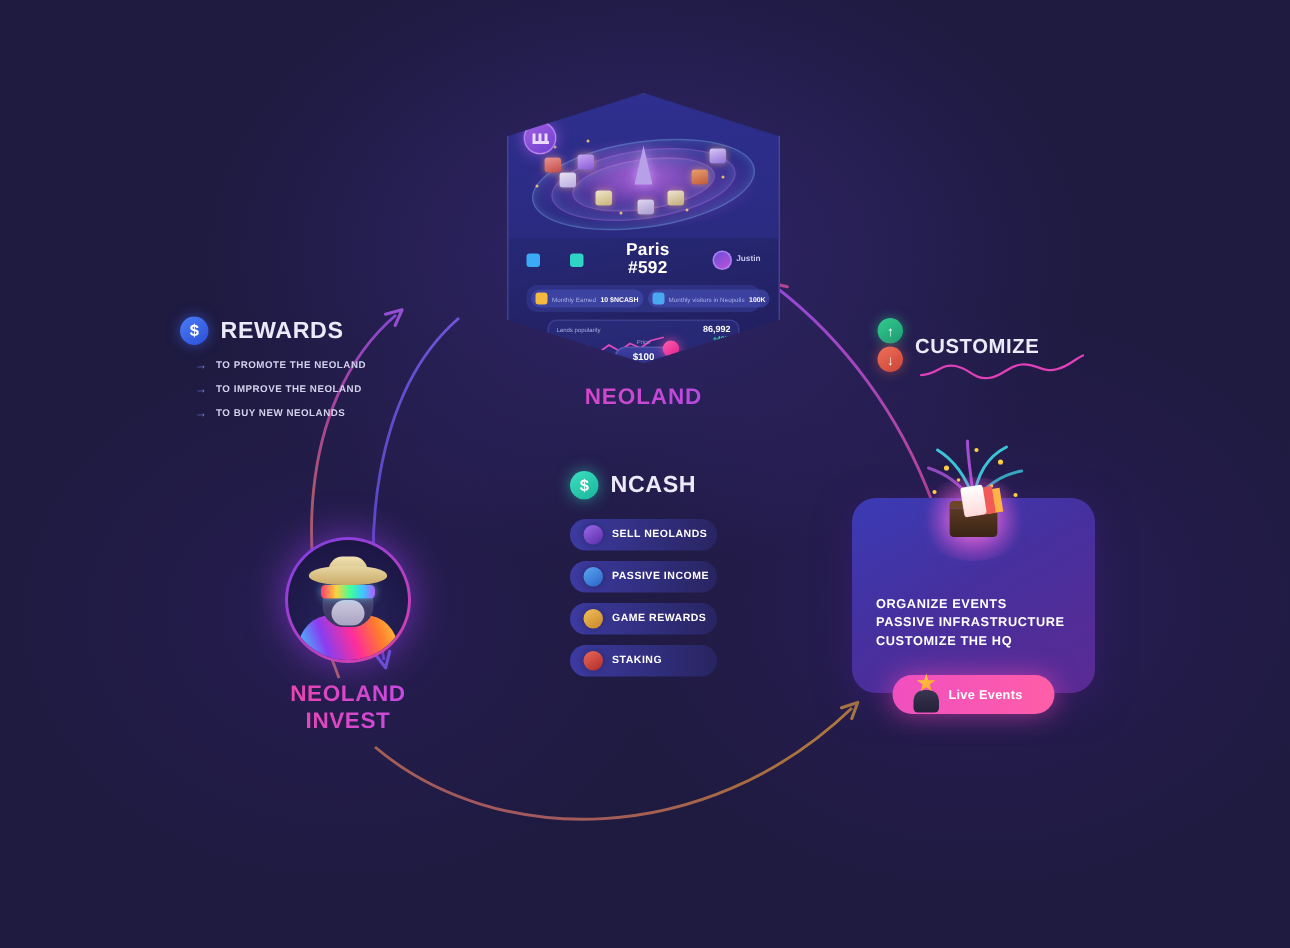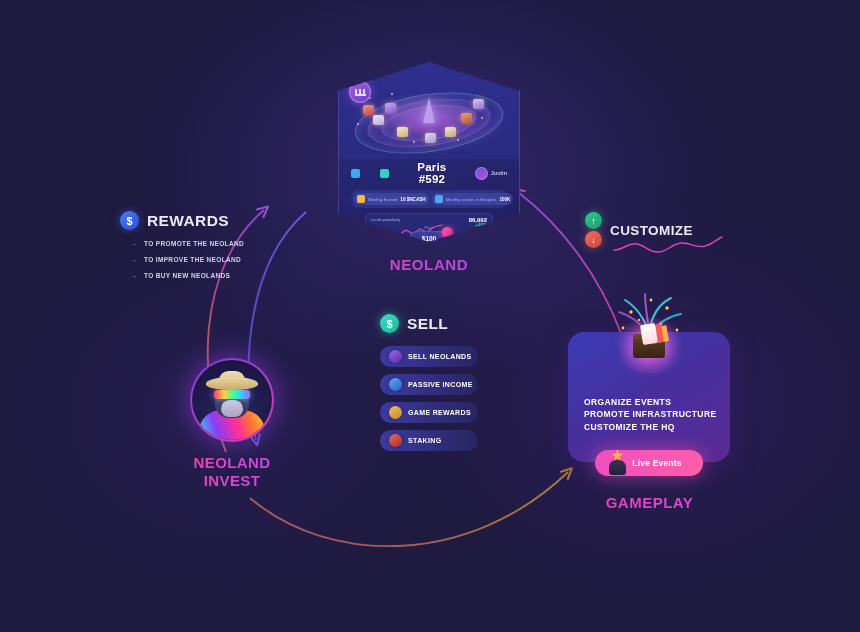--- a/index.html
+++ b/index.html
@@ -443,21 +443,21 @@
       <span class="sect-ttl">CUSTOMIZE</span>
     </div>
     <svg class="pop-wave" width="110" height="22" viewBox="0 0 110 22">
       <path d="M1,14 C12,14 14,6 24,8 C34,10 36,17 46,16 C56,15 58,8 68,7 C78,6 82,13 92,10 C100,8 104,3 109,1" fill="none" stroke="#e040b8" stroke-width="1.5" stroke-linecap="round"></path>
     </svg>
   </div>
 
   <div id="earn">
     <div class="sect-head">
       <span class="sect-ic teal">$</span>
-      <span class="sect-ttl">SELL</span>
+      <span class="sect-ttl">NCASH</span>
     </div>
     <div class="earn-list">
       <div class="earn-pill">
         <span class="earn-ic" style="background:linear-gradient(145deg,#9a6ae8,#5a2aa8)"></span>
         <span class="earn-tx">SELL NEOLANDS</span>
       </div>
       <div class="earn-pill">
         <span class="earn-ic" style="background:linear-gradient(145deg,#5aa8f0,#2a62c8)"></span>
         <span class="earn-tx">PASSIVE INCOME</span>
       </div>
@@ -510,29 +510,28 @@
             <circle cx="60" cy="34" r="1.2"></circle>
           </g>
         </svg>
         <div class="gp-glow"></div>
         <div class="gp-chest"></div>
         <div class="gp-cards"></div>
       </div>
 
       <div class="gp-text">
         <div class="gp-line">ORGANIZE EVENTS</div>
-        <div class="gp-line">PROMOTE INFRASTRUCTURE</div>
+        <div class="gp-line">PASSIVE INFRASTRUCTURE</div>
         <div class="gp-line">CUSTOMIZE THE HQ</div>
       </div>
 
       <div class="gp-btn">
         <span class="gp-ninja">
           <span class="body"></span>
             <span class="star"></span>
         </span>
         <span class="gp-btn-tx">Live Events</span>
       </div>
     </div>
-    <div id="gameplay-caption">GAMEPLAY</div>
   </div>
 
 
 </div>
 
 </body></html>

